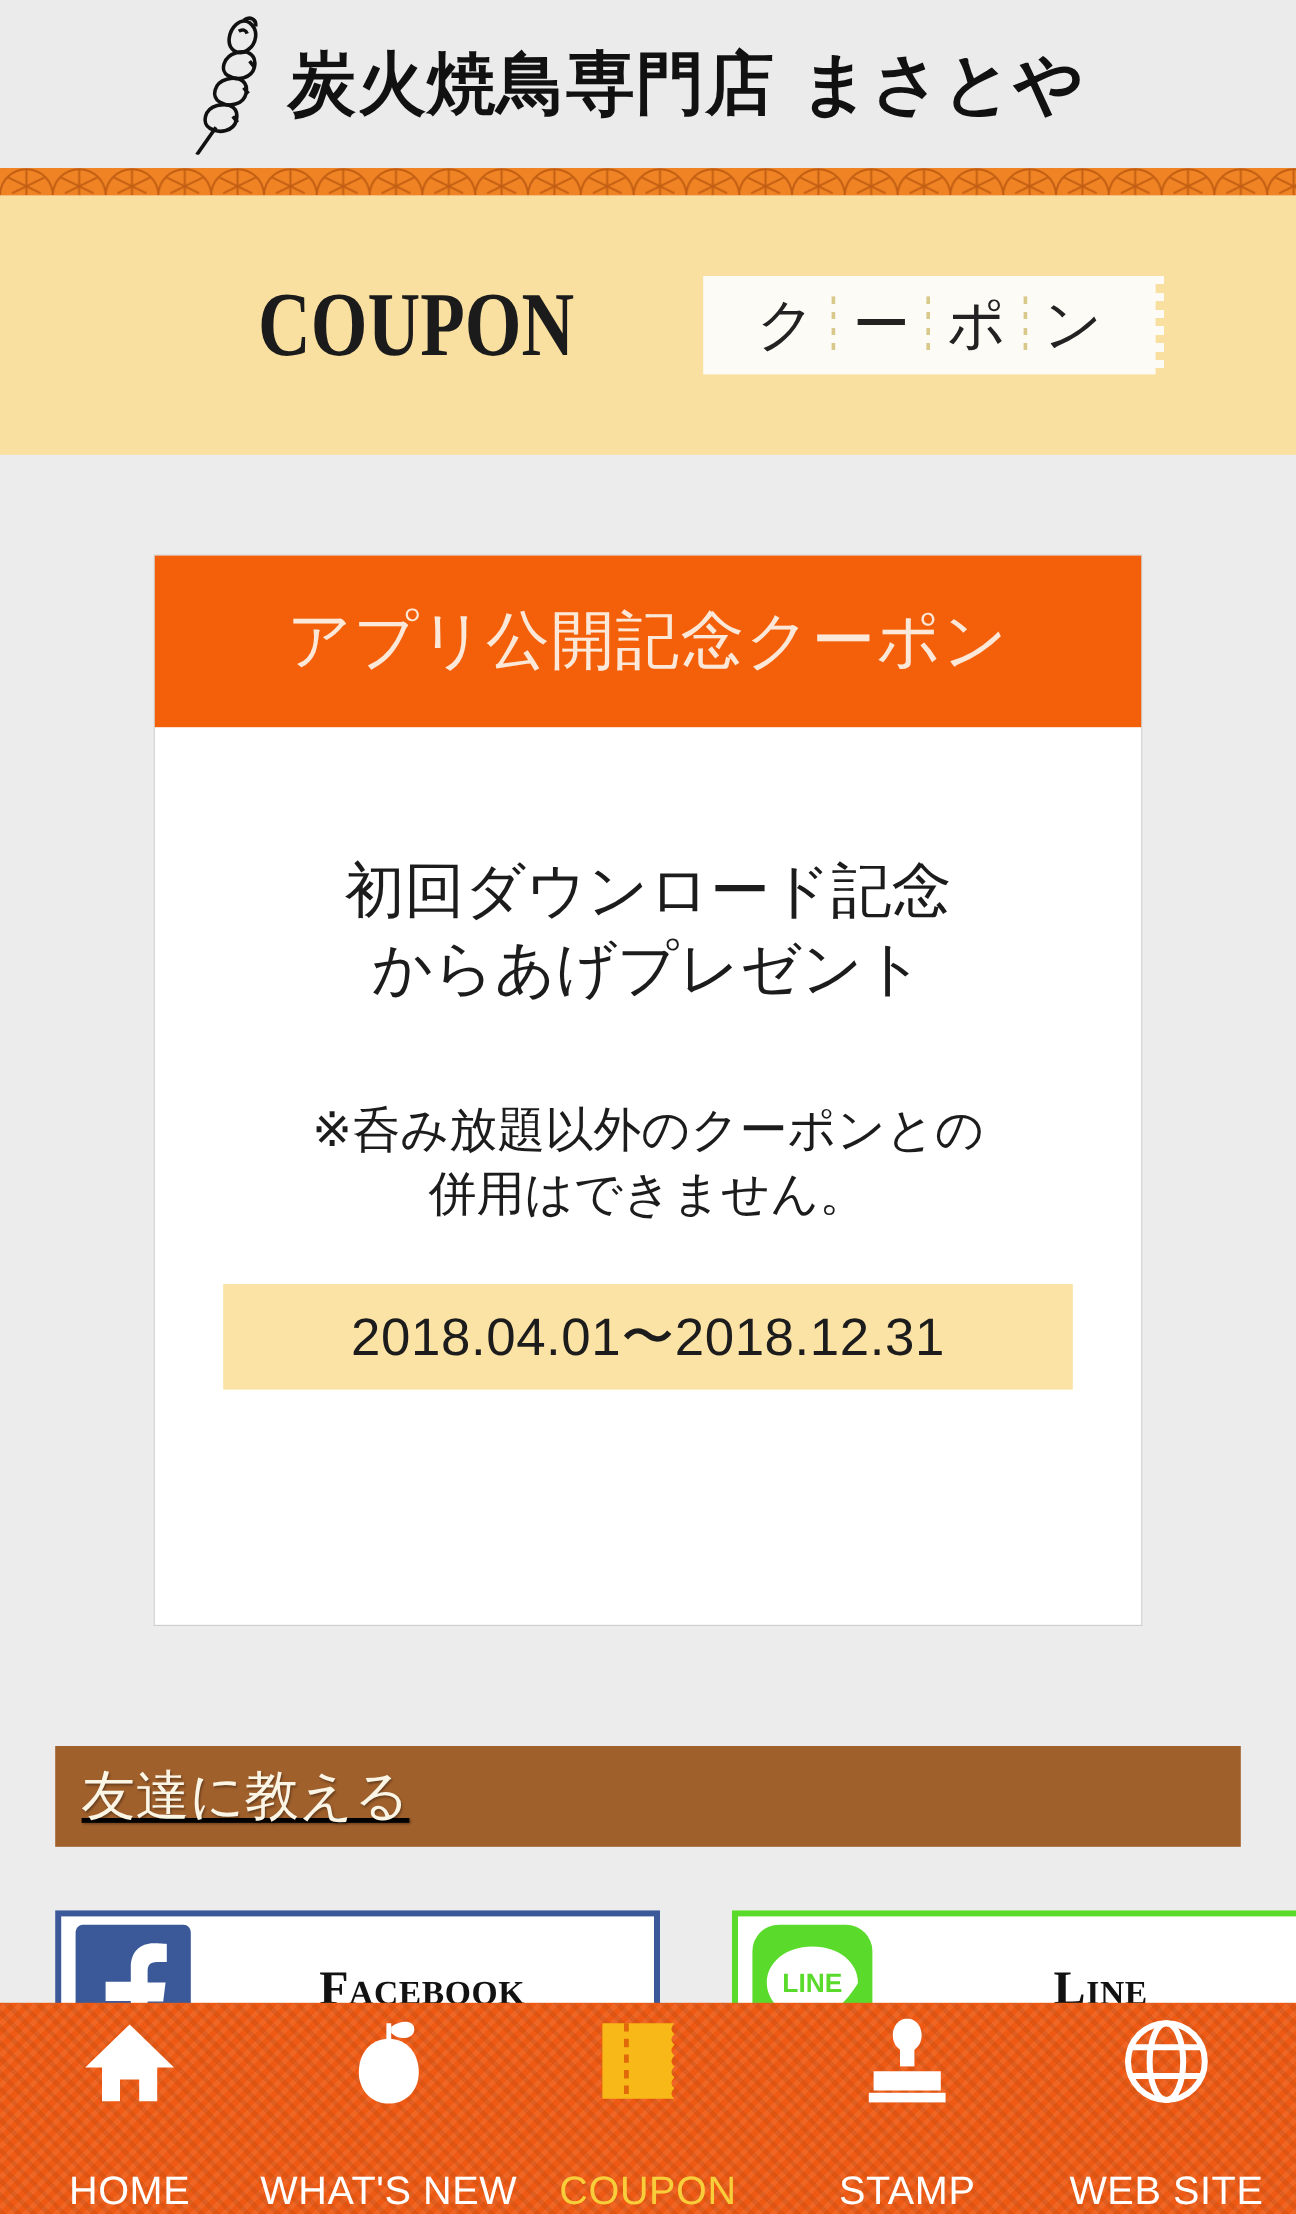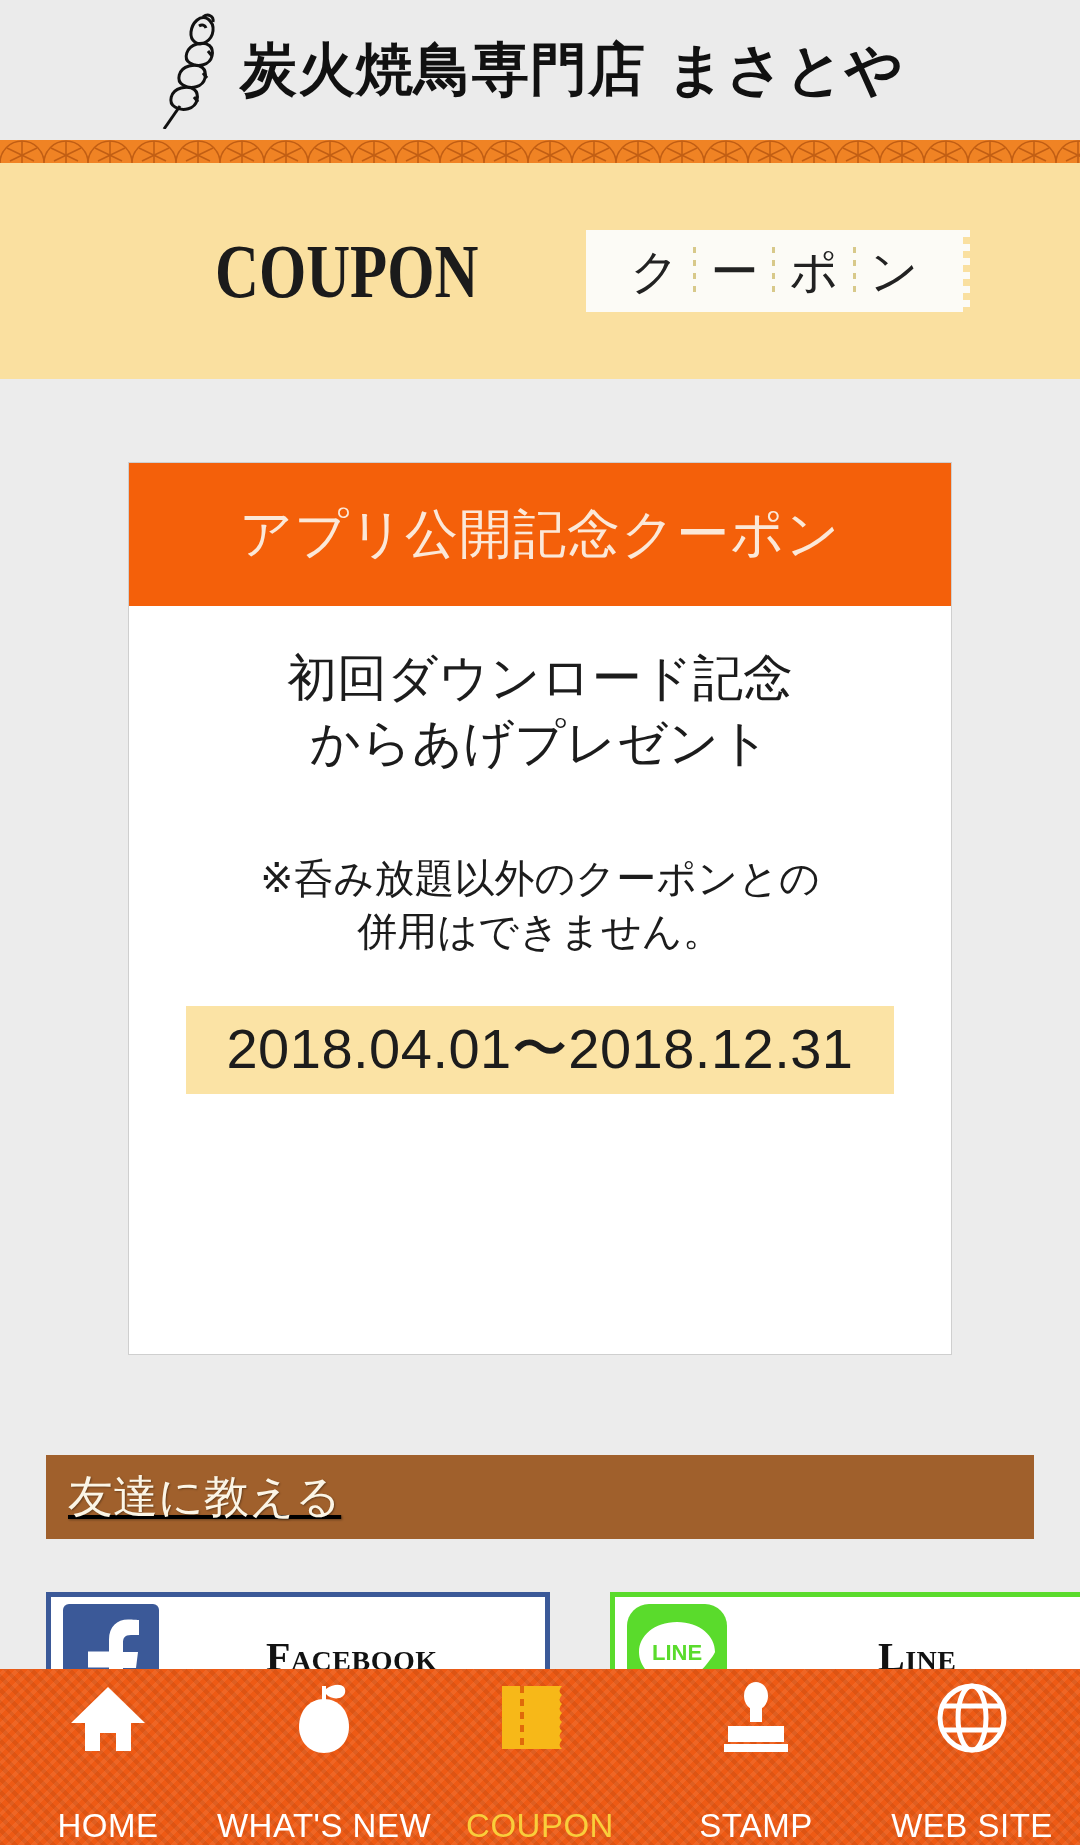--- a/index.html
+++ b/index.html
@@ -78,39 +78,39 @@
     height: 143px; background: #F4600A;
     display: flex; align-items: center; justify-content: center;
   }
   .coupon-head-text {
     font-size: 53px; color: #FBE8D8; letter-spacing: 1px;
     font-family: "DejaVu Sans", sans-serif; white-space: nowrap;
   }
   .coupon-body {
     height: calc(100% - 143px);
     display: flex; flex-direction: column; align-items: center;
-    padding-top: 40px;
+    padding-top: 104px;
   }
   .coupon-main {
     font-size: 50px; color: #1c1c1c; line-height: 1.30; text-align: center;
     font-family: "DejaVu Sans", sans-serif;
   }
   .coupon-note {
     margin-top: 76px;
     font-size: 40px; color: #1c1c1c; line-height: 1.33; text-align: center;
     font-family: "DejaVu Sans", sans-serif;
   }
   .coupon-period {
     margin-top: 48px;
     width: 708px; height: 88px;
     background: #FBE3A5;
     display: flex; align-items: center; justify-content: center;
   }
   .coupon-period span {
-    font-size: 56px; color: #1c1c1c; letter-spacing: 0.5px;
+    font-size: 44px; color: #1c1c1c; letter-spacing: 0.5px;
     font-family: "Liberation Sans", sans-serif;
   }
 
   
   .wood-banner {
     position: absolute; top: 1455px; left: 46px; width: 988px; height: 84px;
     background:
       repeating-linear-gradient(to right,
         rgba(0,0,0,0.16) 0px, rgba(0,0,0,0.16) 3px,
         rgba(255,255,255,0.05) 3px, rgba(255,255,255,0.05) 6px,

